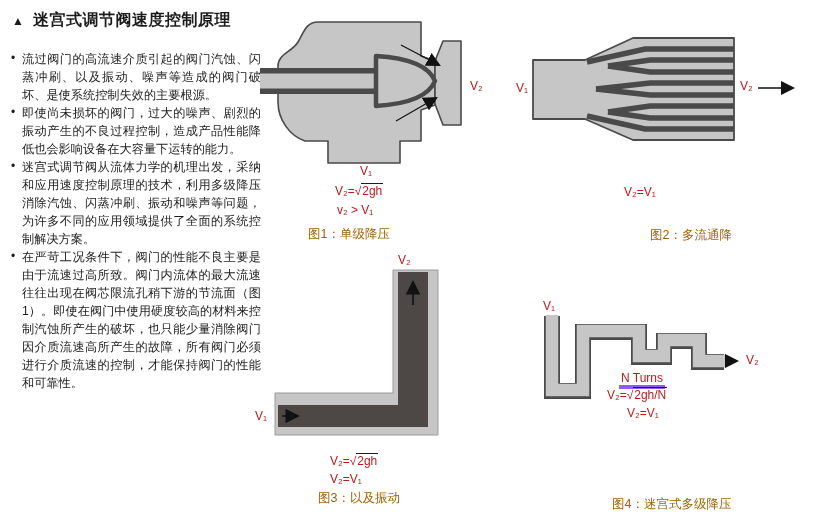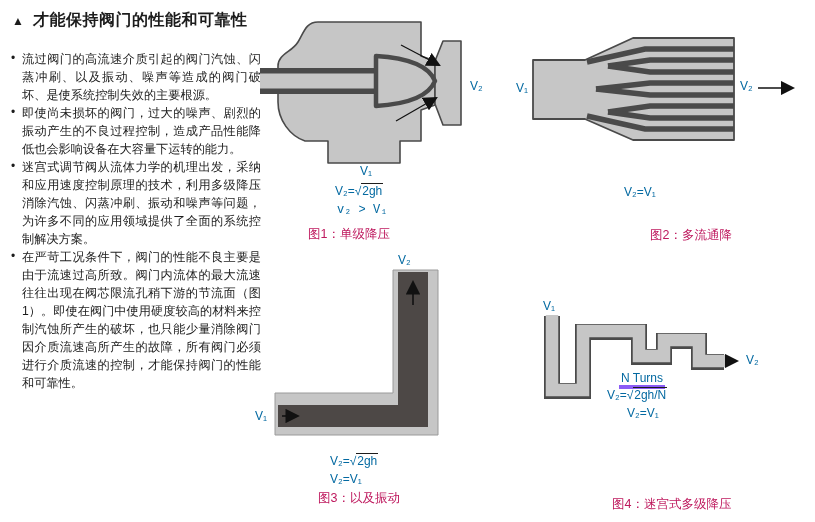--- a/index.html
+++ b/index.html
@@ -9,33 +9,33 @@
   .hdr{position:absolute;left:12px;top:10px;display:flex;align-items:center;}
   .tri{font-size:12px;margin-right:9px;line-height:1;}
   .hdr h1{font-size:16px;font-weight:bold;margin:0;letter-spacing:.5px;white-space:nowrap;}
   
   .bullets{position:absolute;left:10px;top:50px;width:251px;}
   .bullet{position:relative;padding-left:12px;font-size:12.2px;line-height:18px;text-align:justify;}
   .bullet .dot{position:absolute;left:1px;top:-1px;font-size:12px;}
   
   .fig{position:absolute;}
   .fig svg{position:absolute;left:0;top:0;display:block;}
-  .lbl{position:absolute;font-size:12px;line-height:13px;white-space:nowrap;color:#0369a1;}
-  .cap{position:absolute;font-size:12.5px;line-height:14px;white-space:nowrap;color:#be185d;}
+  .lbl{position:absolute;font-size:12px;line-height:13px;white-space:nowrap;color:#b91c1c;}
+  .cap{position:absolute;font-size:12.5px;line-height:14px;white-space:nowrap;color:#a16207;}
   .rad{border-top:1.4px solid #1c1c1c;padding:0 1px;}
   .nturns{border-bottom:4px solid #8b5cf6;padding:0 2px;}
 </style>
 </head>
 <body>
 
 <div class="page">
 
   <div class="hdr">
     <span class="tri">▲</span>
-    <h1>才能保持阀门的性能和可靠性</h1>
+    <h1>迷宫式调节阀速度控制原理</h1>
   </div>
 
   <div class="bullets">
     <div class="bullet">
       <span class="dot">•</span>
       <span>流过阀门的高流速介质引起的阀门汽蚀、闪蒸冲刷、以及振动、噪声等造成的阀门破坏、是使系统控制失效的主要根源。</span>
     </div>
     <div class="bullet">
       <span class="dot">•</span>
       <span>即使尚未损坏的阀门，过大的噪声、剧烈的振动产生的不良过程控制，造成产品性能降低也会影响设备在大容量下运转的能力。</span>
@@ -68,21 +68,21 @@
       <rect x="2" y="80.5" width="119" height="5.5" fill="#4a4a4a"></rect>
 
       <path d="M118,48 Q168,51 177,73 Q168,95 118,98 Z" fill="#c6c6c6" stroke="#4a4a4a" stroke-width="4.5" stroke-linejoin="round"></path>
 
       <line x1="143" y1="37" x2="181" y2="57" stroke="#111" stroke-width="1.2" marker-end="url(#m1)"></line>
       <line x1="138" y1="113" x2="178" y2="90" stroke="#111" stroke-width="1.2" marker-end="url(#m1)"></line>
     </svg>
     <span class="lbl" style="left:212px;top:72px;">V₂</span>
     <span class="lbl" style="left:102px;top:157px;">V₁</span>
     <span class="lbl" style="left:77px;top:177px;"><span>V₂=√</span><span class="rad">2gh</span></span>
-    <span class="lbl" style="left:79px;top:196px;font-family:Liberation Mono, monospace;">v₂ &gt; V₁</span>
+    <span class="lbl" style="left:79px;top:196px;">v₂ &gt; V₁</span>
     <span class="cap" style="left:50px;top:219px;">图1：单级降压</span>
   </div>
 
   <div class="fig" style="left:510px;top:20px;width:300px;height:230px;">
     <svg width="300" height="145" viewBox="0 0 300 145">
       <defs>
         <marker id="m2" viewBox="0 0 10 10" refX="8.5" refY="5" markerWidth="11" markerHeight="11" orient="auto">
           <path d="M0,0 L10,5 L0,10 z" fill="#111"></path>
         </marker>
       </defs>

